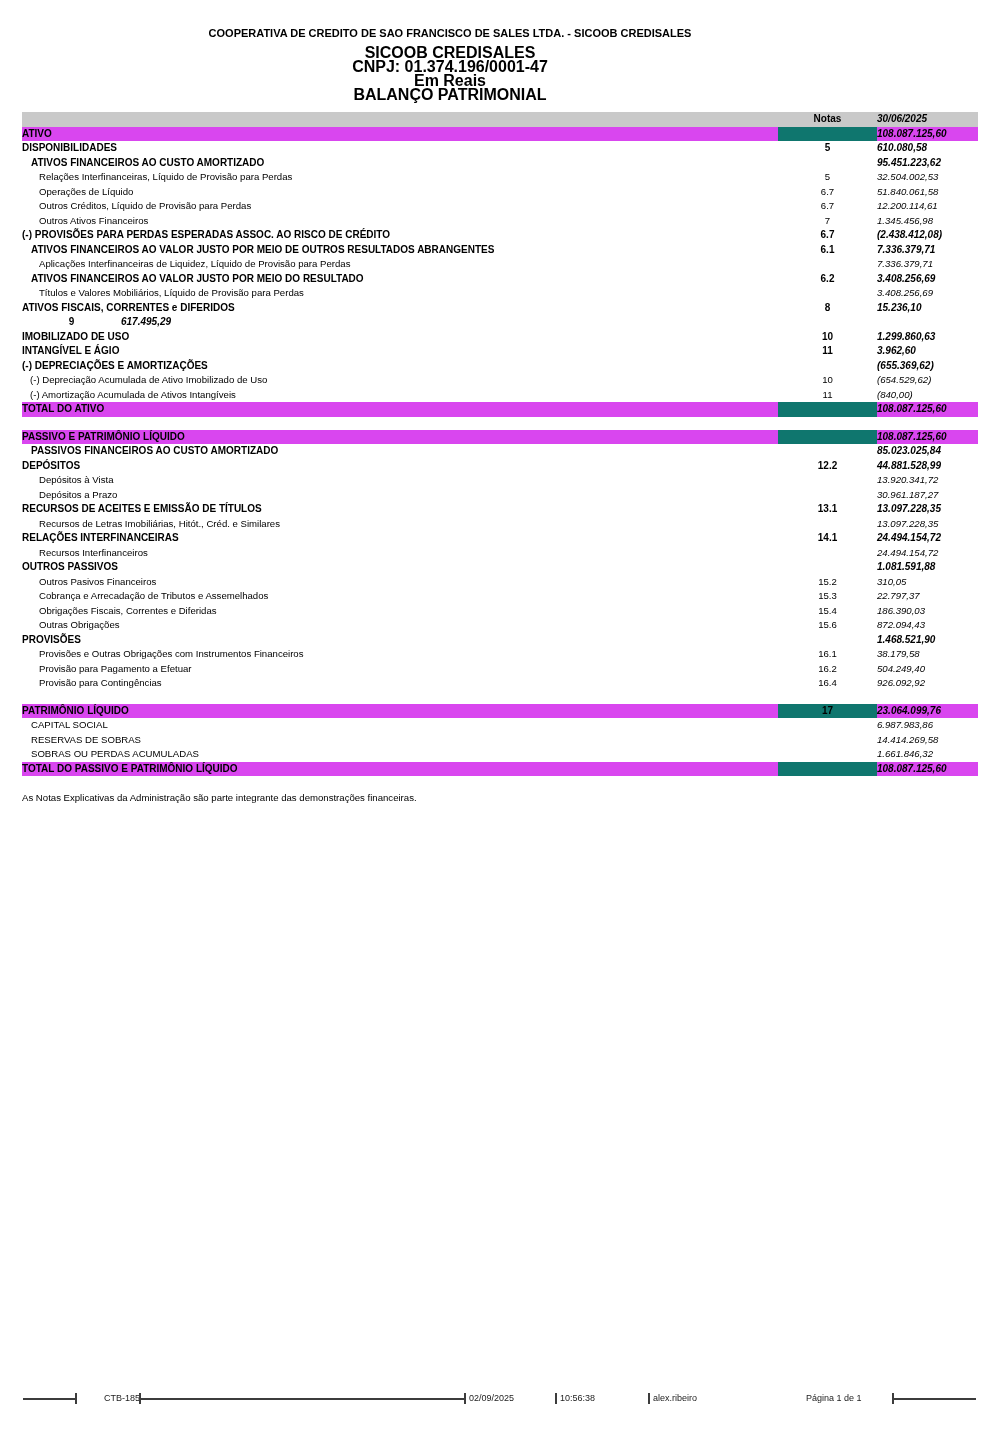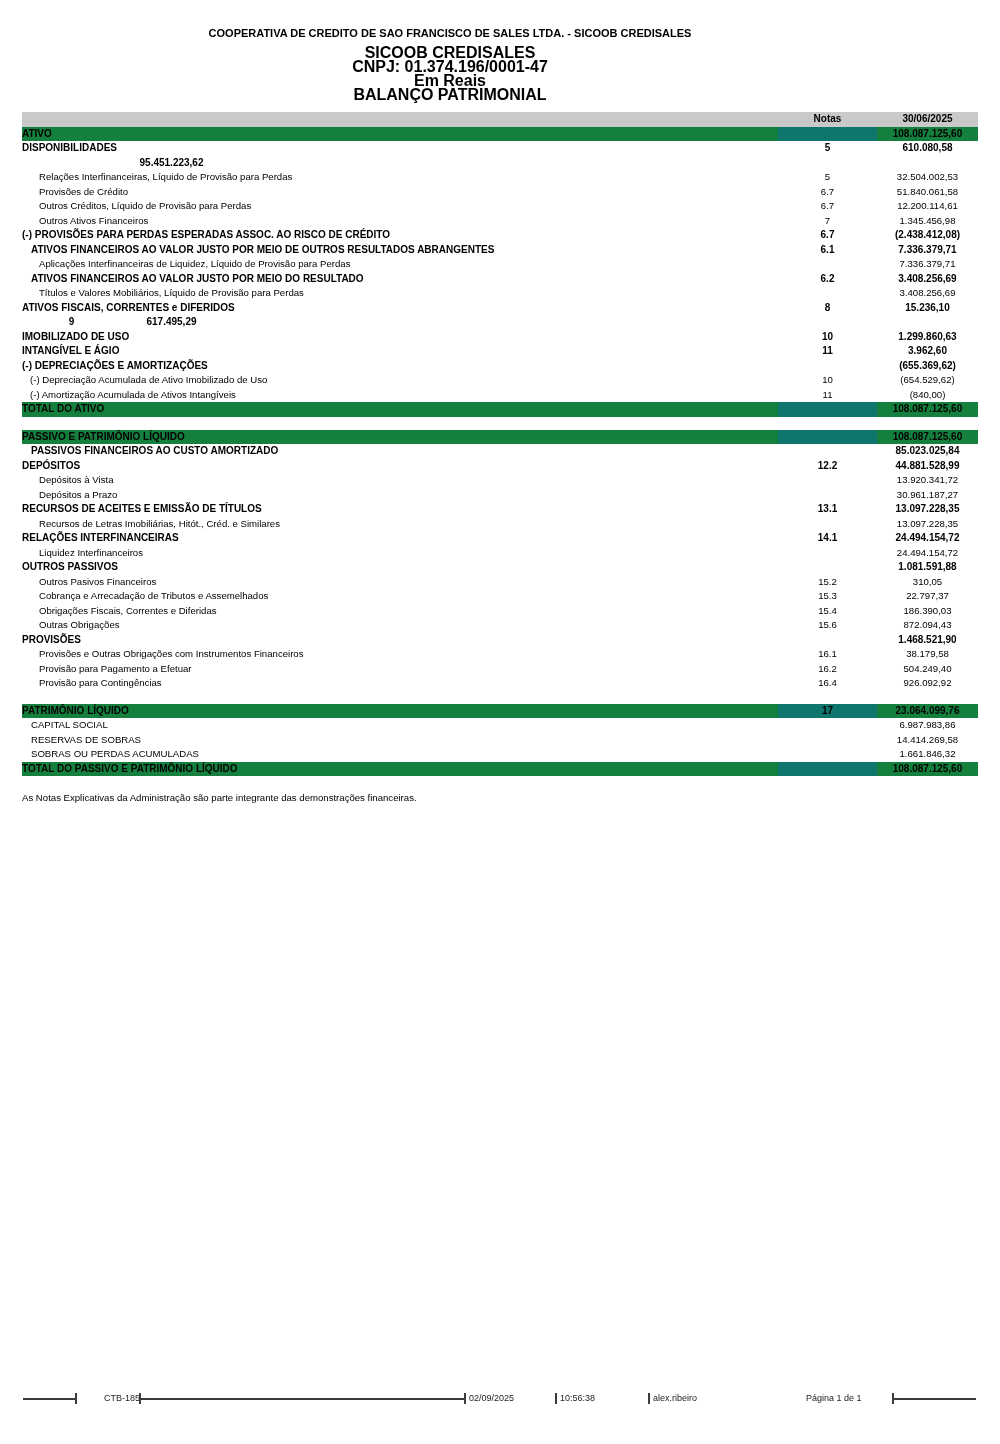--- a/index.html
+++ b/index.html
@@ -10,24 +10,24 @@
   }
   
   .doc-header { position:absolute; top:27px; left:0; width:900px; text-align:center; font-weight:bold; }
   .doc-header .company { font-size:11px; line-height:12px; margin-bottom:7px; }
   .doc-header .hline { font-size:16px; line-height:14px; }
   
   .table { position:absolute; left:22px; top:112px; width:956px; }
   .row { display:flex; height:14.5px; line-height:14.5px; font-size:9.6px; white-space:nowrap; }
   .cell-desc  { flex:1; overflow:hidden; }
   .cell-notas { width:99px; text-align:center; }
-  .cell-value { width:101px; text-align:center; }
+  .cell-value { width:101px; text-align:left;font-style:italic; }
   .colhead, .band, .b0, .b1 { font-weight:bold; font-size:10px; }
   .colhead .cell-desc, .colhead .cell-notas, .colhead .cell-value { background:#c9c9c9; }
-  .band .cell-desc, .band .cell-value { background:#15803d; }
+  .band .cell-desc, .band .cell-value { background:#d946ef; }
   .band .cell-notas { background:#0f766e; }
   .b1 .cell-desc, .r1 .cell-desc { padding-left:9px; }
   .r2 .cell-desc { padding-left:17px; }
   .rm .cell-desc { padding-left:8px; }
   .gap { height:13px; }
   
   .note { position:absolute; left:22px; top:792px; font-size:9.6px; }
   
   .fline { position:absolute; top:1398px; height:2px; background:#3c3c3c; }
   .ftick { position:absolute; top:1393px; width:2px; height:11px; background:#3c3c3c; }
@@ -56,30 +56,31 @@
         <div class="cell-desc">ATIVO</div>
         <div class="cell-notas"></div>
         <div class="cell-value">108.087.125,60</div>
       </div>
       <div class="row b0">
         <div class="cell-desc">DISPONIBILIDADES</div>
         <div class="cell-notas">5</div>
         <div class="cell-value">610.080,58</div>
       </div>
       <div class="row b1">
+        <div class="cell-desc">ATIVOS FINANCEIROS AO CUSTO AMORTIZADO</div>
         <div class="cell-notas"></div>
         <div class="cell-value">95.451.223,62</div>
       </div>
       <div class="row r2">
         <div class="cell-desc">Relações Interfinanceiras, Líquido de Provisão para Perdas</div>
         <div class="cell-notas">5</div>
         <div class="cell-value">32.504.002,53</div>
       </div>
       <div class="row r2">
-        <div class="cell-desc">Provisões de Crédito</div>
+        <div class="cell-desc">Operações de Líquido</div>
         <div class="cell-notas">6.7</div>
         <div class="cell-value">51.840.061,58</div>
       </div>
       <div class="row r2">
         <div class="cell-desc">Outros Créditos, Líquido de Provisão para Perdas</div>
         <div class="cell-notas">6.7</div>
         <div class="cell-value">12.200.114,61</div>
       </div>
       <div class="row r2">
         <div class="cell-desc">Outros Ativos Financeiros</div>
@@ -185,21 +186,21 @@
         <div class="cell-desc">Recursos de Letras Imobiliárias, Hitót., Créd. e Similares</div>
         <div class="cell-notas"></div>
         <div class="cell-value">13.097.228,35</div>
       </div>
       <div class="row b0">
         <div class="cell-desc">RELAÇÕES INTERFINANCEIRAS</div>
         <div class="cell-notas">14.1</div>
         <div class="cell-value">24.494.154,72</div>
       </div>
       <div class="row r2">
-        <div class="cell-desc">Liquidez Interfinanceiros</div>
+        <div class="cell-desc">Recursos Interfinanceiros</div>
         <div class="cell-notas"></div>
         <div class="cell-value">24.494.154,72</div>
       </div>
       <div class="row b0">
         <div class="cell-desc">OUTROS PASSIVOS</div>
         <div class="cell-notas"></div>
         <div class="cell-value">1.081.591,88</div>
       </div>
       <div class="row r2">
         <div class="cell-desc">Outros Pasivos Financeiros</div>

